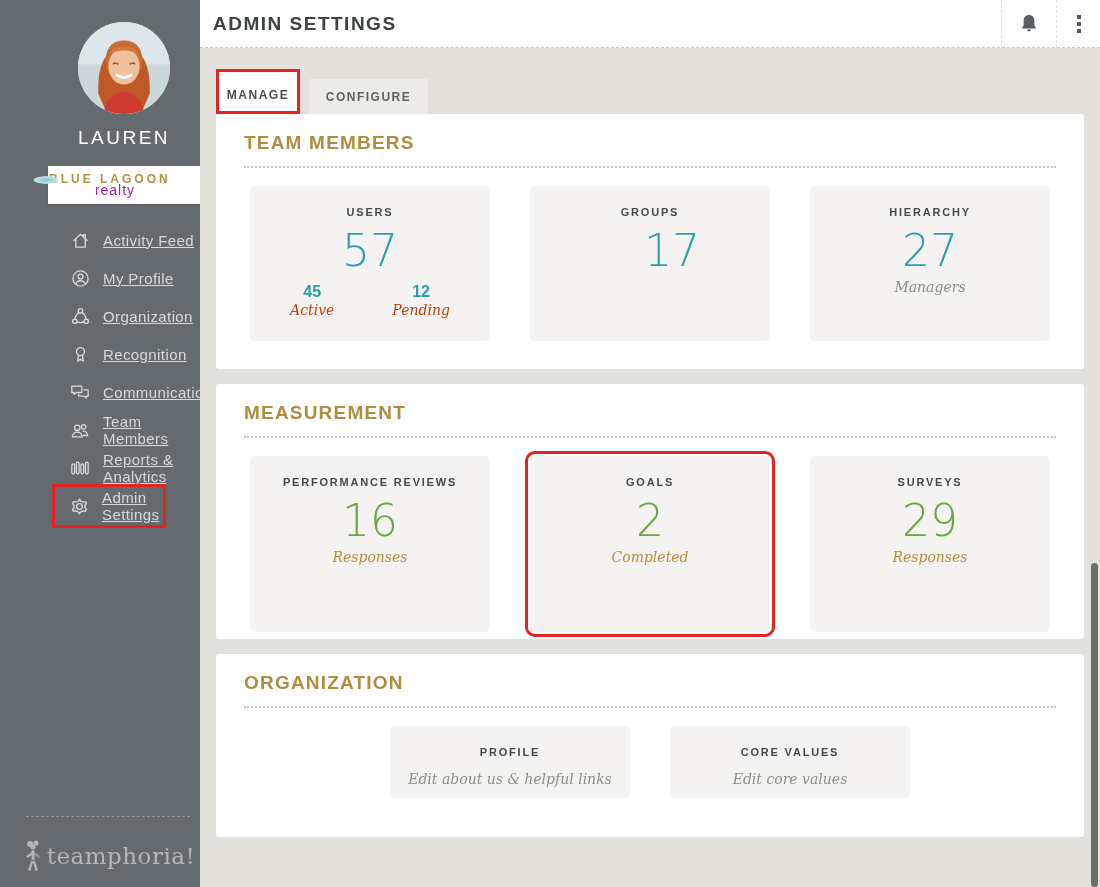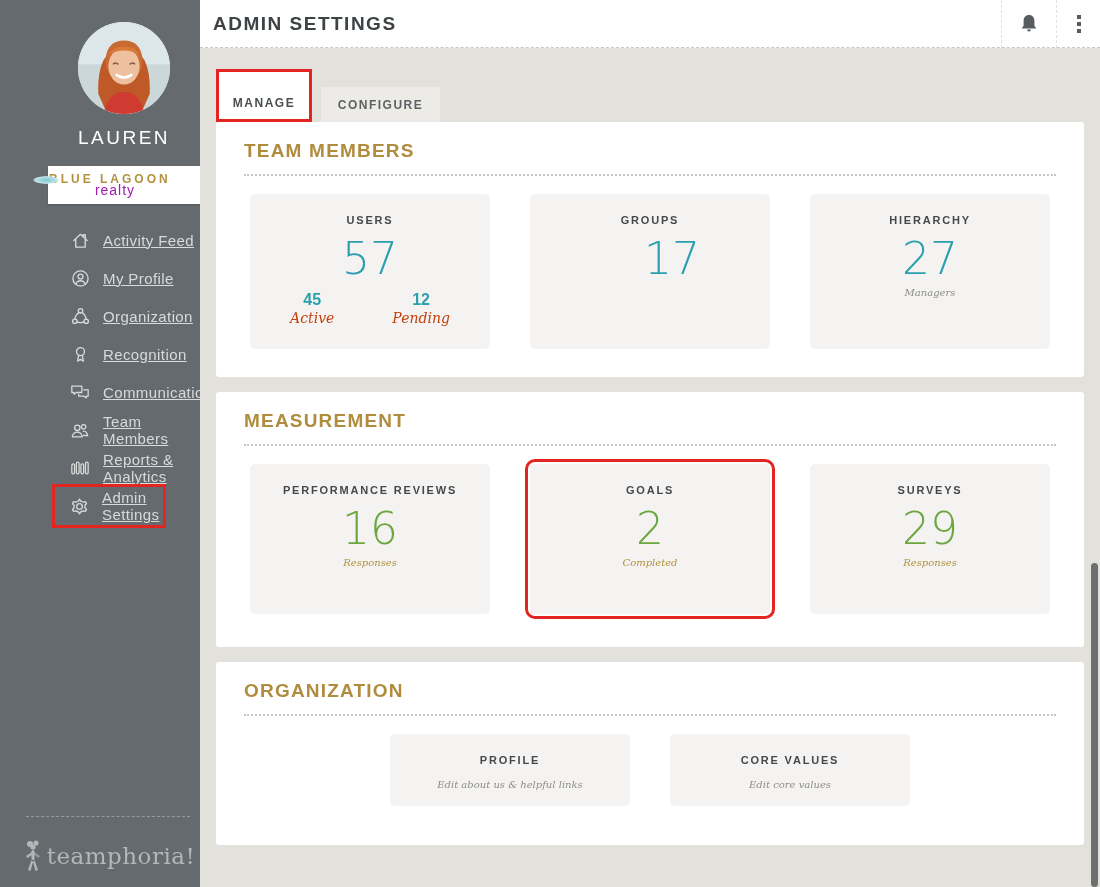--- a/index.html
+++ b/index.html
@@ -32,38 +32,38 @@
   .topbar { height:48px; background:#ffffff; border-bottom:1px dashed #c9c7c2; display:flex; align-items:center; flex:0 0 48px; }
   .page-title { padding-left:13px; font-size:19px; font-weight:bold; letter-spacing:1.5px; color:#3d4245; flex:1; }
   .topbar-icon { height:48px; display:flex; align-items:center; justify-content:center; border-left:1px dashed #e4e2dd; cursor:pointer; }
   .topbar-icon.bell { width:55px; }
   .topbar-icon.kebab { width:44px; }
 
   .content { flex:1; background:#e3e1db; padding:0 16px; overflow:hidden; position:relative; }
   .tabs { display:flex; margin-top:21px; align-items:flex-end; }
   .tab { font-size:12px; font-weight:bold; letter-spacing:1.5px; color:#5d6164; text-align:center; cursor:pointer; }
   .tab-annotation { border:3px solid #e42420; }
-  .tab.active { background:#ffffff; width:90px; padding:24px 0 9px; color:#4a4e51; }
+  .tab.active { background:#ffffff; width:78px; padding:16px 0 9px; color:#4a4e51; }
   .tab.inactive { background:#ecebe7; width:119px; padding:11px 0 10px; margin-left:9px; }
 
   .panel { background:#ffffff; border-radius:3px; padding:18px 28px 0; margin-bottom:15px; }
   .panel-1 { height:255px; }
   .panel-2 { height:255px; }
   .panel-3 { height:183px; }
   .section-title { font-size:19px; font-weight:bold; letter-spacing:1.2px; color:#b08c3e; }
   .section-rule { border:none; border-top:2px dotted #c7c5c0; margin-top:12px; }
   .cards { display:flex; justify-content:center; gap:40px; margin-top:18px; }
   .card { width:240px; background:#f4f3f1; border-radius:5px; display:flex; flex-direction:column; align-items:center; cursor:pointer; }
   .panel-1 .card { height:155px; }
-  .panel-2 .card { height:150px; }
+  .panel-2 .card { height:176px; }
   .panel-3 .card { height:72px; }
   .card.highlighted { outline:3px solid #e42420; outline-offset:2px; }
   .card-title { margin-top:20px; font-size:11px; font-weight:bold; letter-spacing:1.8px; color:#45494c; }
   .card-value { font-family:"DejaVu Sans",sans-serif; font-weight:200; font-size:44px; line-height:1.1; margin-top:9px; }
-  .card-sublabel { font-family:"DejaVu Serif",serif; font-style:italic; font-size:10px; margin-top:4px; }
+  .card-sublabel { font-family:"DejaVu Serif",serif; font-style:italic; font-size:14px; margin-top:4px; }
   .panel-3 .card-sublabel { margin-top:13px; }
   .substats { display:flex; gap:58px; margin-top:8px; }
   .substat { text-align:center; }
   .substat-value { font-size:16px; font-weight:bold; }
   .substat-label { font-family:"DejaVu Serif",serif; font-style:italic; font-size:14px; color:#c2410c; margin-top:1px; }
 
   .scrollbar-thumb { position:absolute; right:2px; top:563px; width:7px; height:324px; background:#6e6e6e; border-radius:4px; cursor:pointer; }
 </style>
 </head>
 <body>

